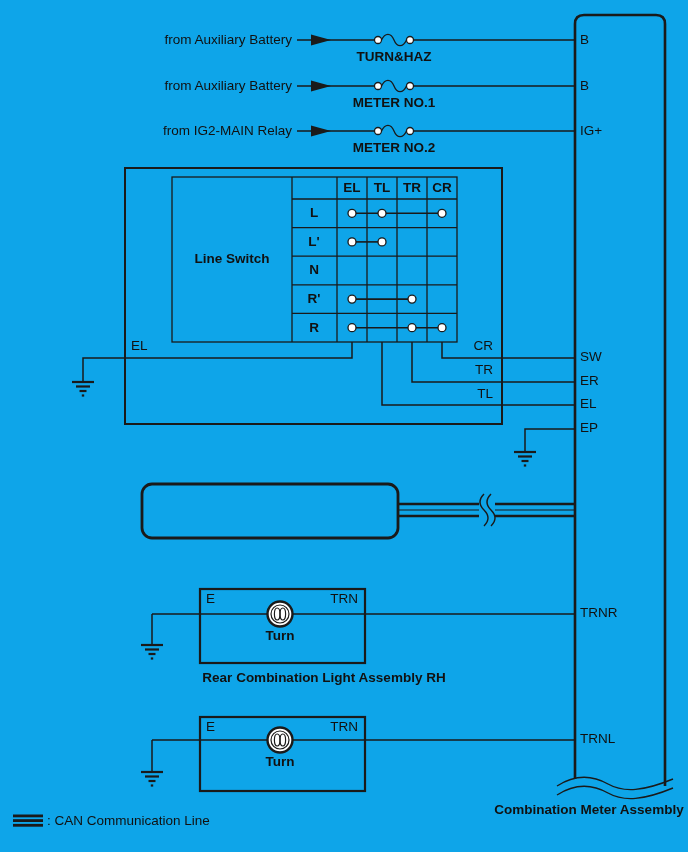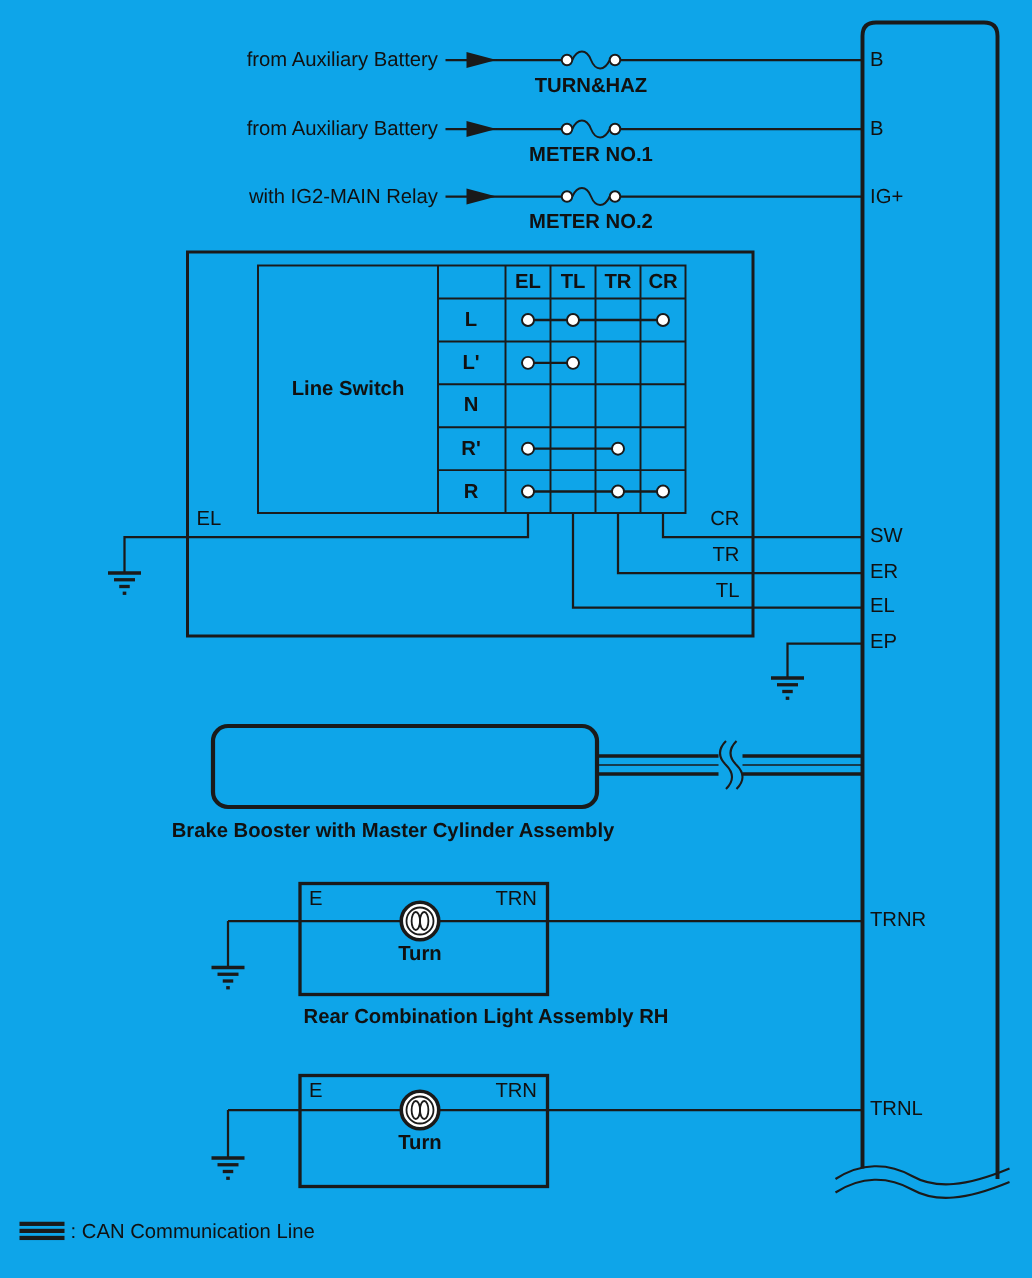--- a/index.html
+++ b/index.html
@@ -183,53 +183,53 @@
 
     <g stroke="none" fill="#1a1a1a">
       <rect x="13" y="814.5" width="30" height="2.8"></rect>
       <rect x="13" y="819.2" width="30" height="2.8"></rect>
       <rect x="13" y="823.9" width="30" height="2.8"></rect>
     </g>
   </svg>
 
   <div class="t ar" style="left:292px;top:40px">from Auxiliary Battery</div>
   <div class="t ar" style="left:292px;top:86px">from Auxiliary Battery</div>
-  <div class="t ar" style="left:292px;top:131px">with IG2-MAIN Relay</div>
+  <div class="t ar" style="left:292px;top:131px">from IG2-MAIN Relay</div>
 
   <div class="t ac" style="left:394px;top:57px">TURN&amp;HAZ</div>
   <div class="t ac" style="left:394px;top:103px">METER NO.1</div>
   <div class="t ac" style="left:394px;top:148px">METER NO.2</div>
 
   <div class="t al" style="left:580px;top:40px">B</div>
   <div class="t al" style="left:580px;top:86px">B</div>
   <div class="t al" style="left:580px;top:131px">IG+</div>
   <div class="t al" style="left:580px;top:357px">SW</div>
   <div class="t al" style="left:580px;top:381px">ER</div>
   <div class="t al" style="left:580px;top:404px">EL</div>
   <div class="t al" style="left:580px;top:428px">EP</div>
   <div class="t al" style="left:580px;top:613px">TRNR</div>
   <div class="t al" style="left:580px;top:739px">TRNL</div>
+  <div class="t ac" style="left:589px;top:810px">Combination Meter Assembly</div>
 
   <div class="t ac" style="left:232px;top:259px">Line Switch</div>
   <div class="t ac" style="left:352px;top:188px">EL</div>
   <div class="t ac" style="left:382px;top:188px">TL</div>
   <div class="t ac" style="left:412px;top:188px">TR</div>
   <div class="t ac" style="left:442px;top:188px">CR</div>
   <div class="t ac" style="left:314px;top:213px">L</div>
   <div class="t ac" style="left:314px;top:242px">L'</div>
   <div class="t ac" style="left:314px;top:270px">N</div>
   <div class="t ac" style="left:314px;top:299px">R'</div>
   <div class="t ac" style="left:314px;top:328px">R</div>
 
   <div class="t al" style="left:131px;top:346px">EL</div>
   <div class="t ar" style="left:493px;top:346px">CR</div>
   <div class="t ar" style="left:493px;top:370px">TR</div>
   <div class="t ar" style="left:493px;top:394px">TL</div>
 
-  <div class="t ac" style="left:262px;top:554px">Brake Booster with Master Cylinder Assembly</div>
 
   <div class="t al" style="left:206px;top:599px">E</div>
   <div class="t ar" style="left:358px;top:599px">TRN</div>
   <div class="t ac" style="left:280px;top:636px">Turn</div>
   <div class="t ac" style="left:324px;top:678px">Rear Combination Light Assembly RH</div>
 
   <div class="t al" style="left:206px;top:727px">E</div>
   <div class="t ar" style="left:358px;top:727px">TRN</div>
   <div class="t ac" style="left:280px;top:762px">Turn</div>
 

